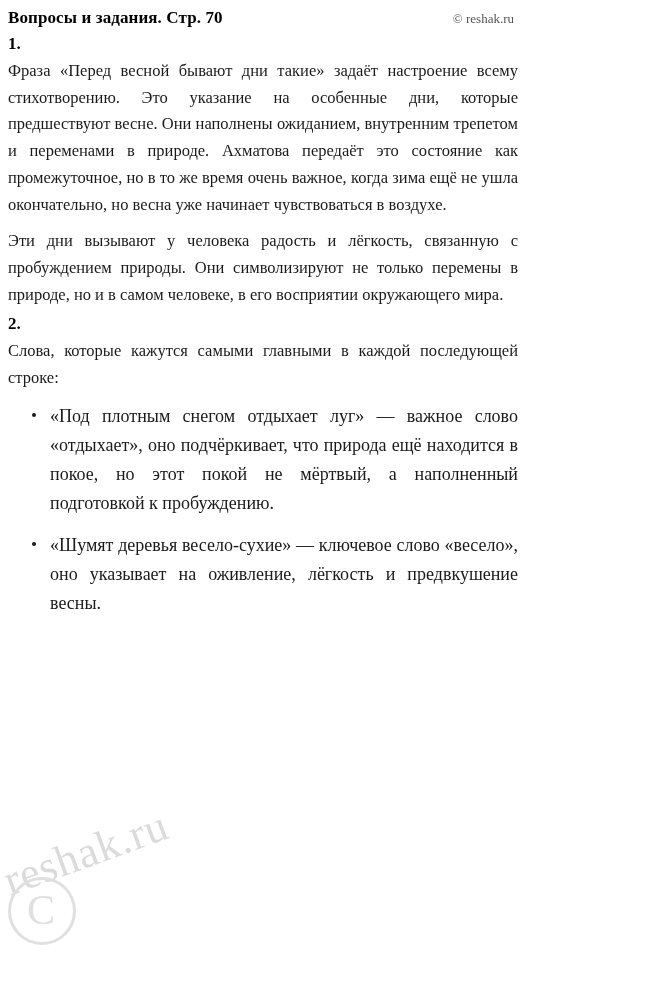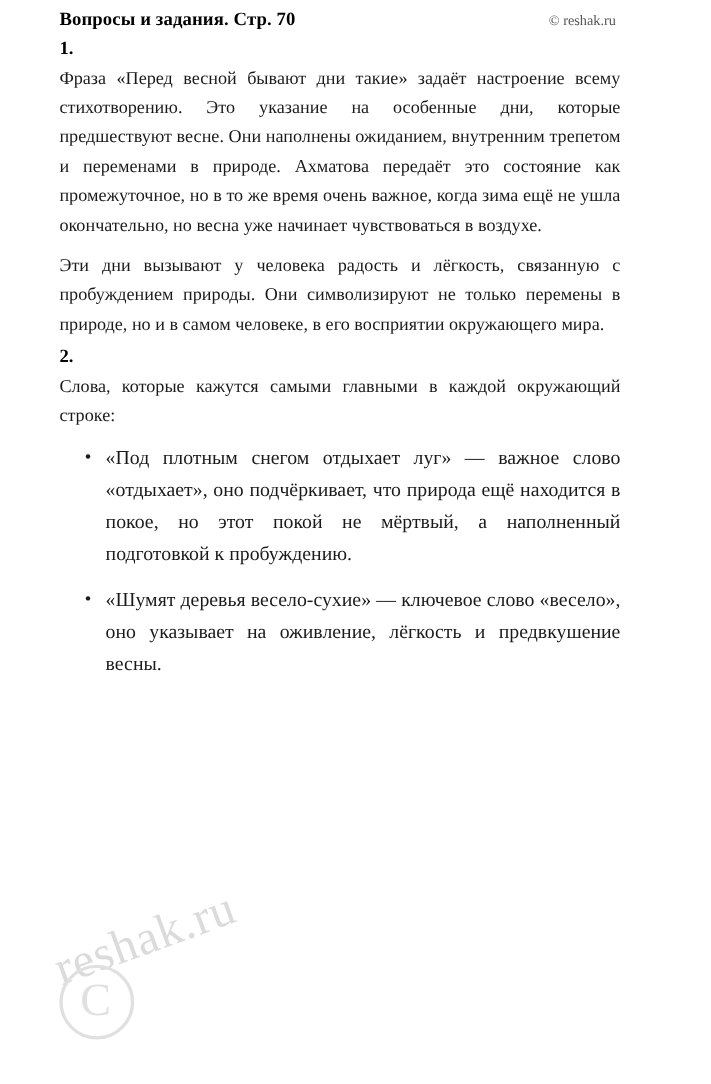--- a/index.html
+++ b/index.html
@@ -14,21 +14,20 @@
     color: #1a1a1a;
     overflow: hidden;
     position: relative;
   }
   .page {
     position: relative;
     width: 528px;
     height: 985px;
     box-sizing: border-box;
     padding: 8px 10px 4px 8px;
-    margin-left: 46px;
   }
   .header {
     display: flex;
     align-items: baseline;
     justify-content: space-between;
     margin: 0 0 6px 0;
   }
   .header-title {
     font-weight: bold;
     font-size: 17px;
@@ -135,21 +134,21 @@
   </div>
 
   <div class="section">
     <div class="qnum">1.</div>
     <p class="para">Фраза «Перед весной бывают дни такие» задаёт настроение всему стихотворению. Это указание на особенные дни, которые предшествуют весне. Они наполнены ожиданием, внутренним трепетом и переменами в природе. Ахматова передаёт это состояние как промежуточное, но в то же время очень важное, когда зима ещё не ушла окончательно, но весна уже начинает чувствоваться в воздухе.</p>
     <p class="para last">Эти дни вызывают у человека радость и лёгкость, связанную с пробуждением природы. Они символизируют не только перемены в природе, но и в самом человеке, в его восприятии окружающего мира.</p>
   </div>
 
   <div class="section">
     <div class="qnum">2.</div>
-    <p class="para">Слова, которые кажутся самыми главными в каждой окружающий строке:</p>
+    <p class="para">Слова, которые кажутся самыми главными в каждой последующей строке:</p>
     <ul class="bullets">
       <li>«Под плотным снегом отдыхает луг» — важное слово «отдыхает», оно подчёркивает, что природа ещё находится в покое, но этот покой не мёртвый, а наполненный подготовкой к пробуждению.</li>
       <li>«Шумят деревья весело-сухие» — ключевое слово «весело», оно указывает на оживление, лёгкость и предвкушение весны.</li>
     </ul>
   </div>
 
   <div class="watermark">
     <div class="wm-text">reshak.ru</div>
     <div class="wm-circle"></div>
   </div>

